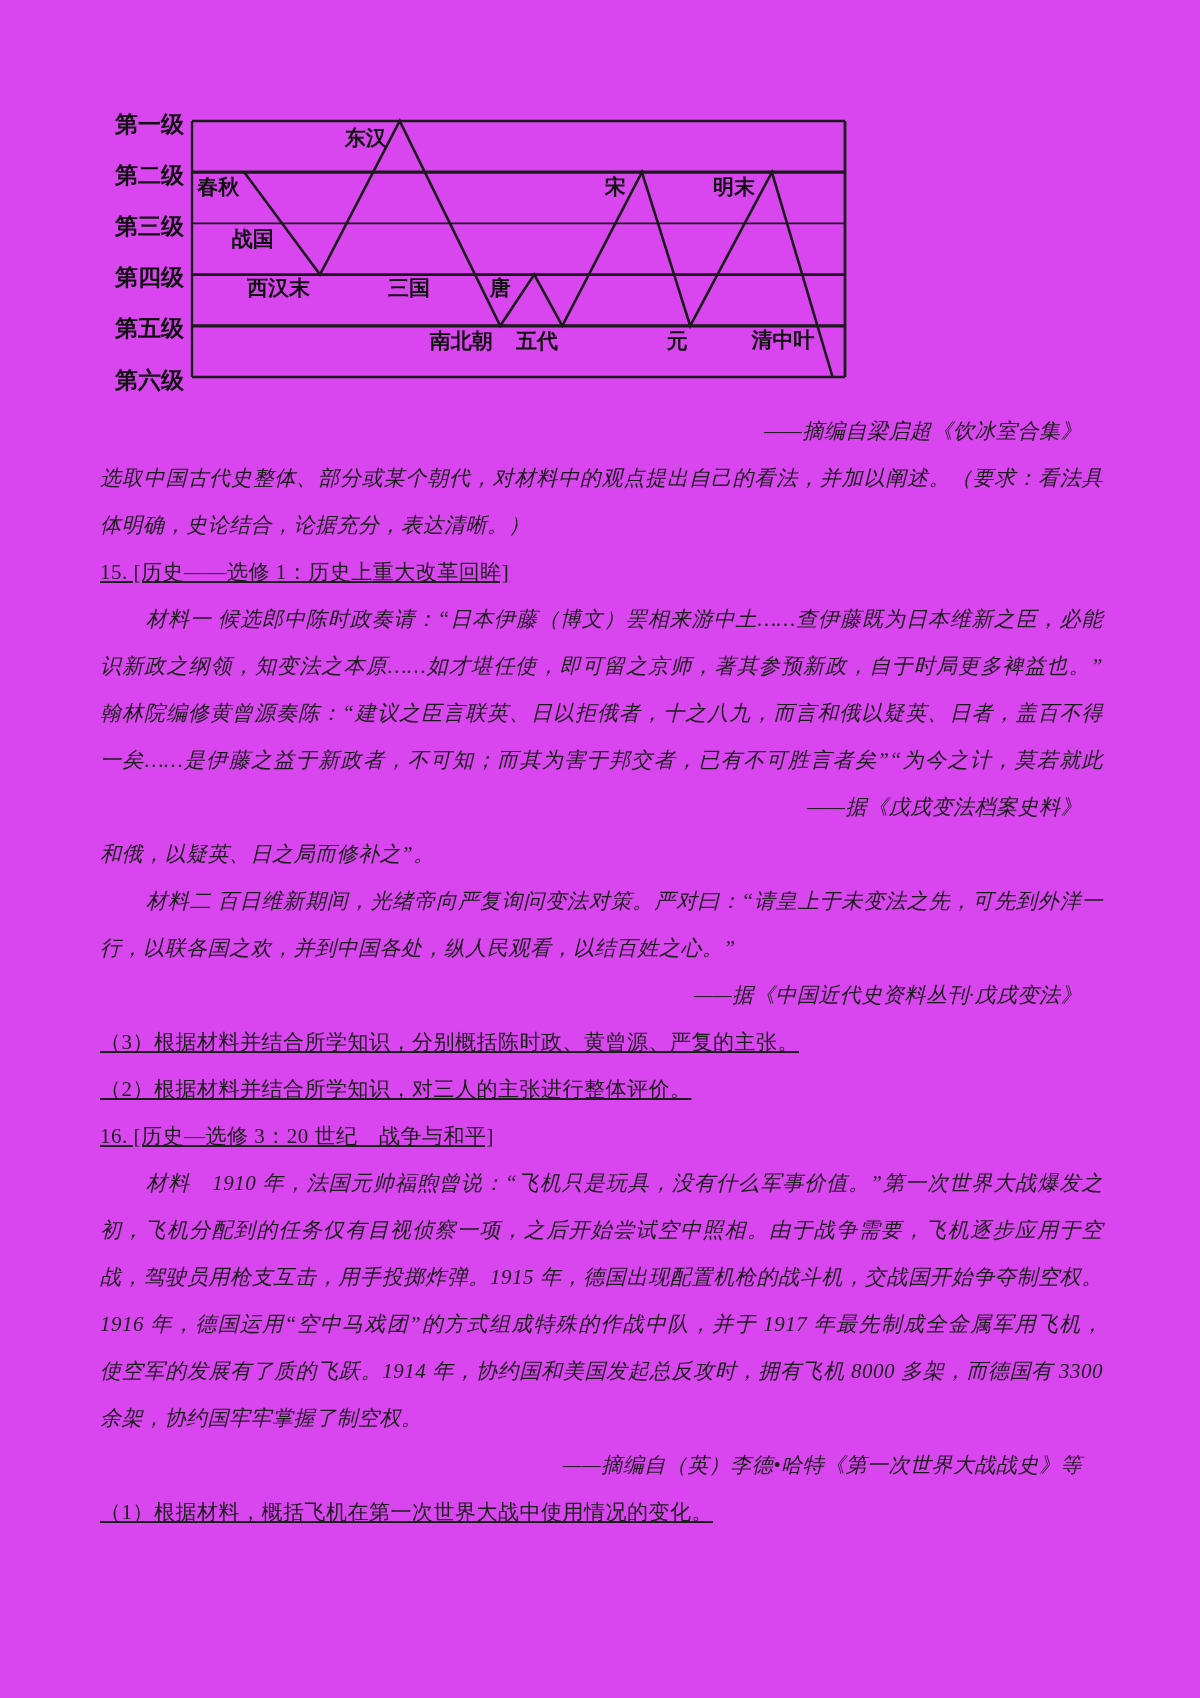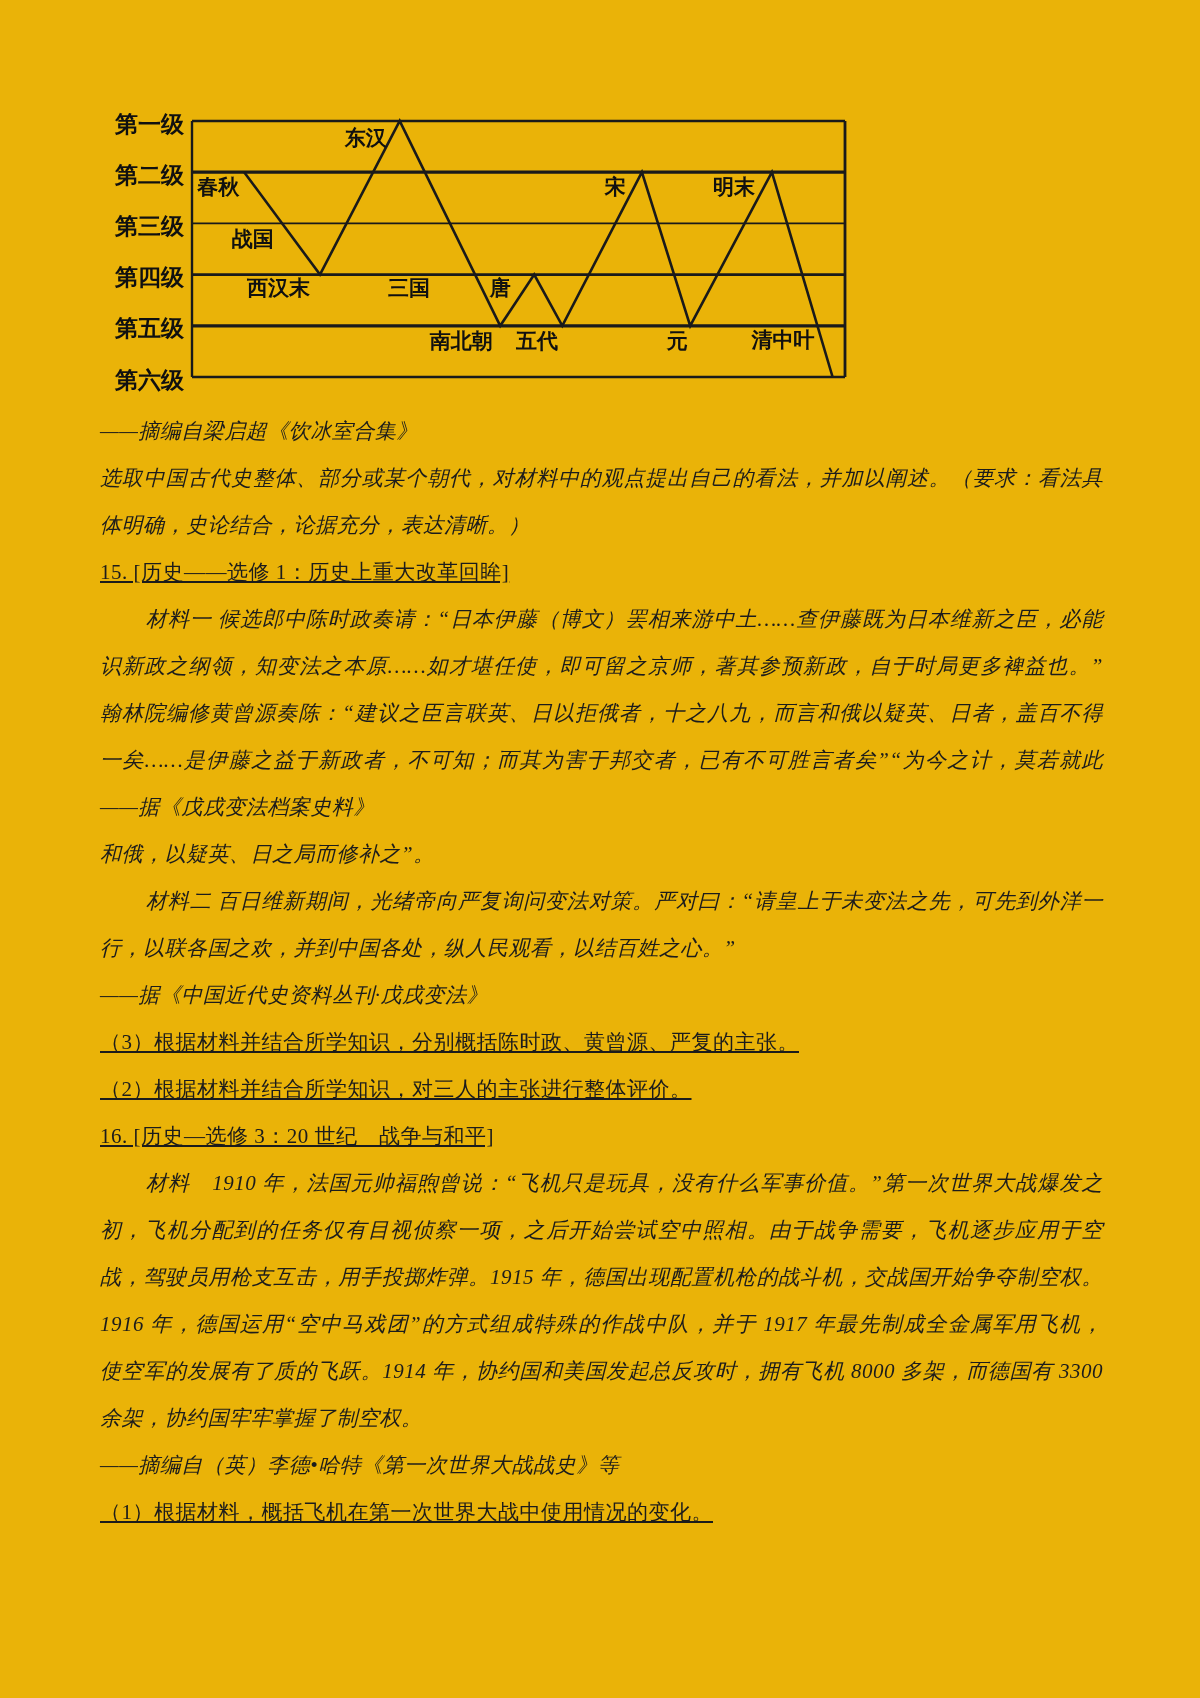--- a/index.html
+++ b/index.html
@@ -1,31 +1,31 @@
 <!DOCTYPE html>
 <html><head>
 <meta charset="utf-8">
 <style>
   * { margin:0; padding:0; box-sizing:border-box; }
   html, body { background:#ffffff; }
   body { width:1200px; height:1698px; }
   .page {
     position:relative; width:1200px; height:1698px; overflow:hidden;
-    background:#eab308; color:#1c1c1c;
+    background:#d946ef; color:#1c1c1c;
     font-family:"Liberation Serif", serif;
   }
   #chart { position:absolute; left:0; top:0; }
   #chart text { font-family:"Liberation Serif", serif; fill:#101010; font-weight:bold; }
   #doc { position:absolute; left:100px; top:408px; width:1003px; }
   .line {
     height:47px; line-height:47px; font-size:21px;
     letter-spacing:0.5px; overflow:visible; white-space:nowrap;
   }
   .line.j { white-space:normal; text-align:justify; text-align-last:justify; text-justify:inter-character; }
-  .line.r { text-align:left; padding-right:21px; }
+  .line.r { text-align:right; padding-right:21px; }
   .line.ind { text-indent:46px; }
   .line.kai { font-style:italic; }      
   .line.song { font-style:normal;text-decoration:underline; }
 </style>
 </head>
 <body>
 
 <div class="page">
   <svg id="chart" width="1200" height="400" viewBox="0 0 1200 400" role="img">
     <g>

